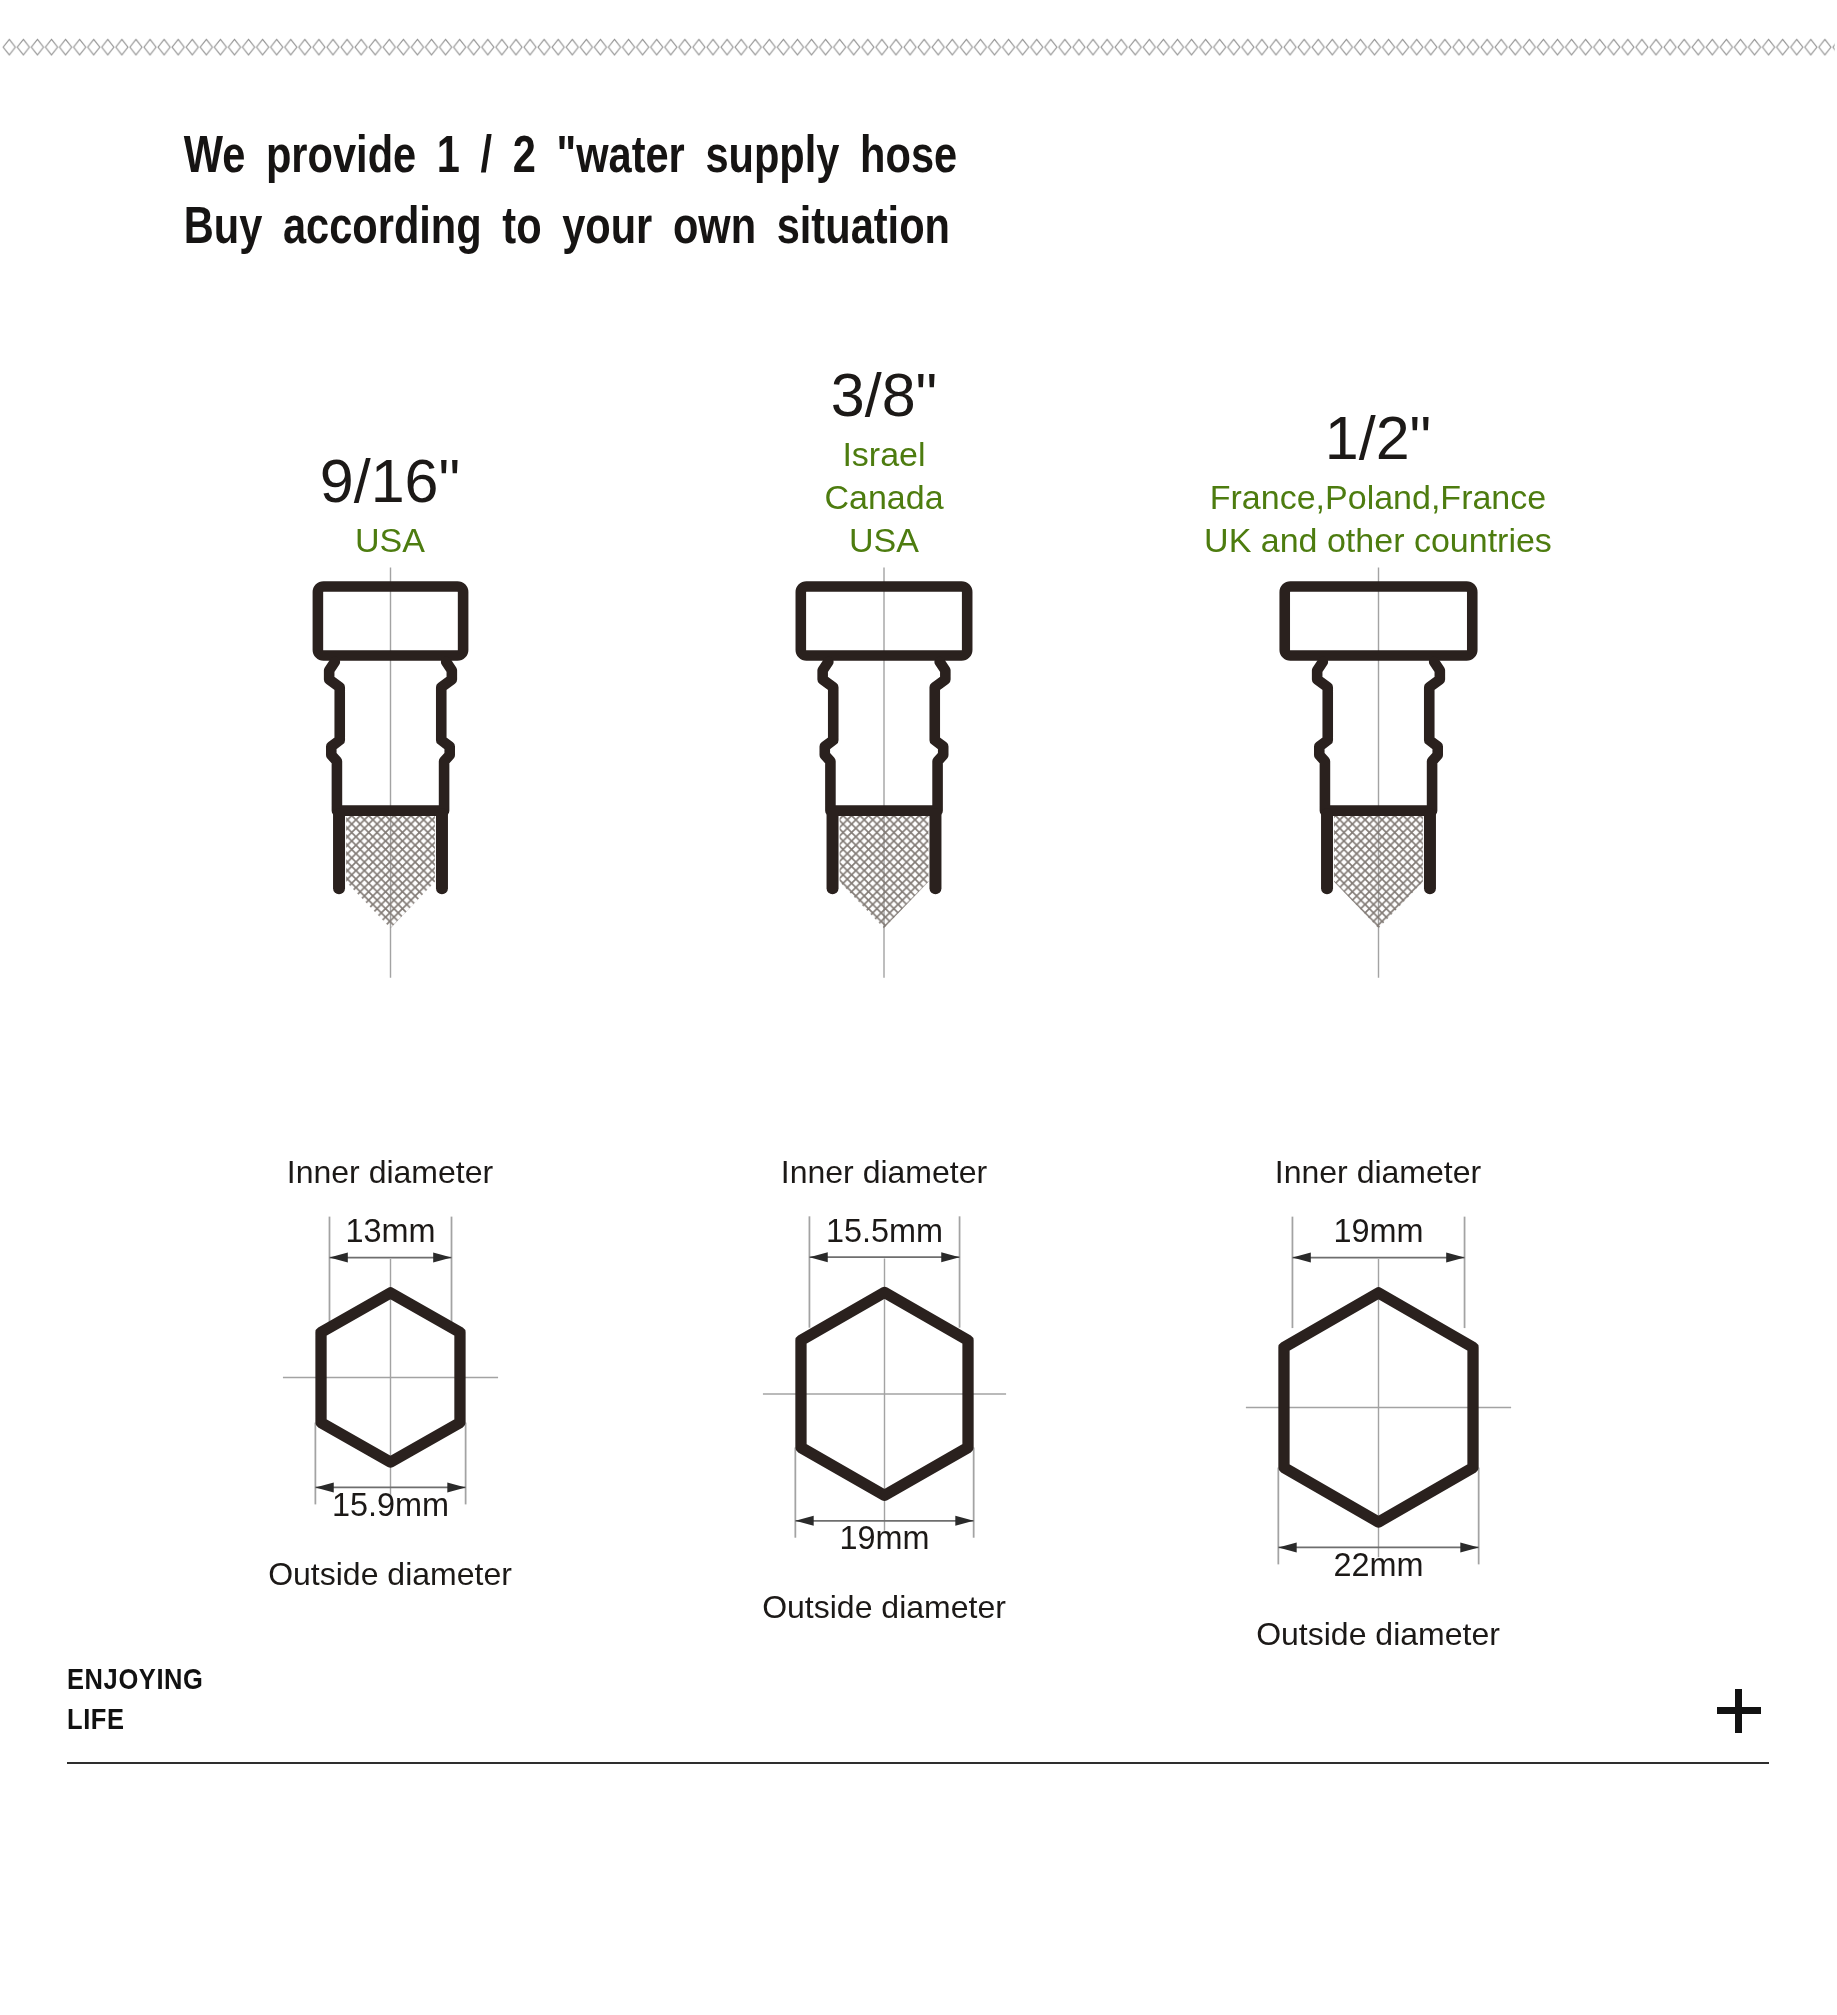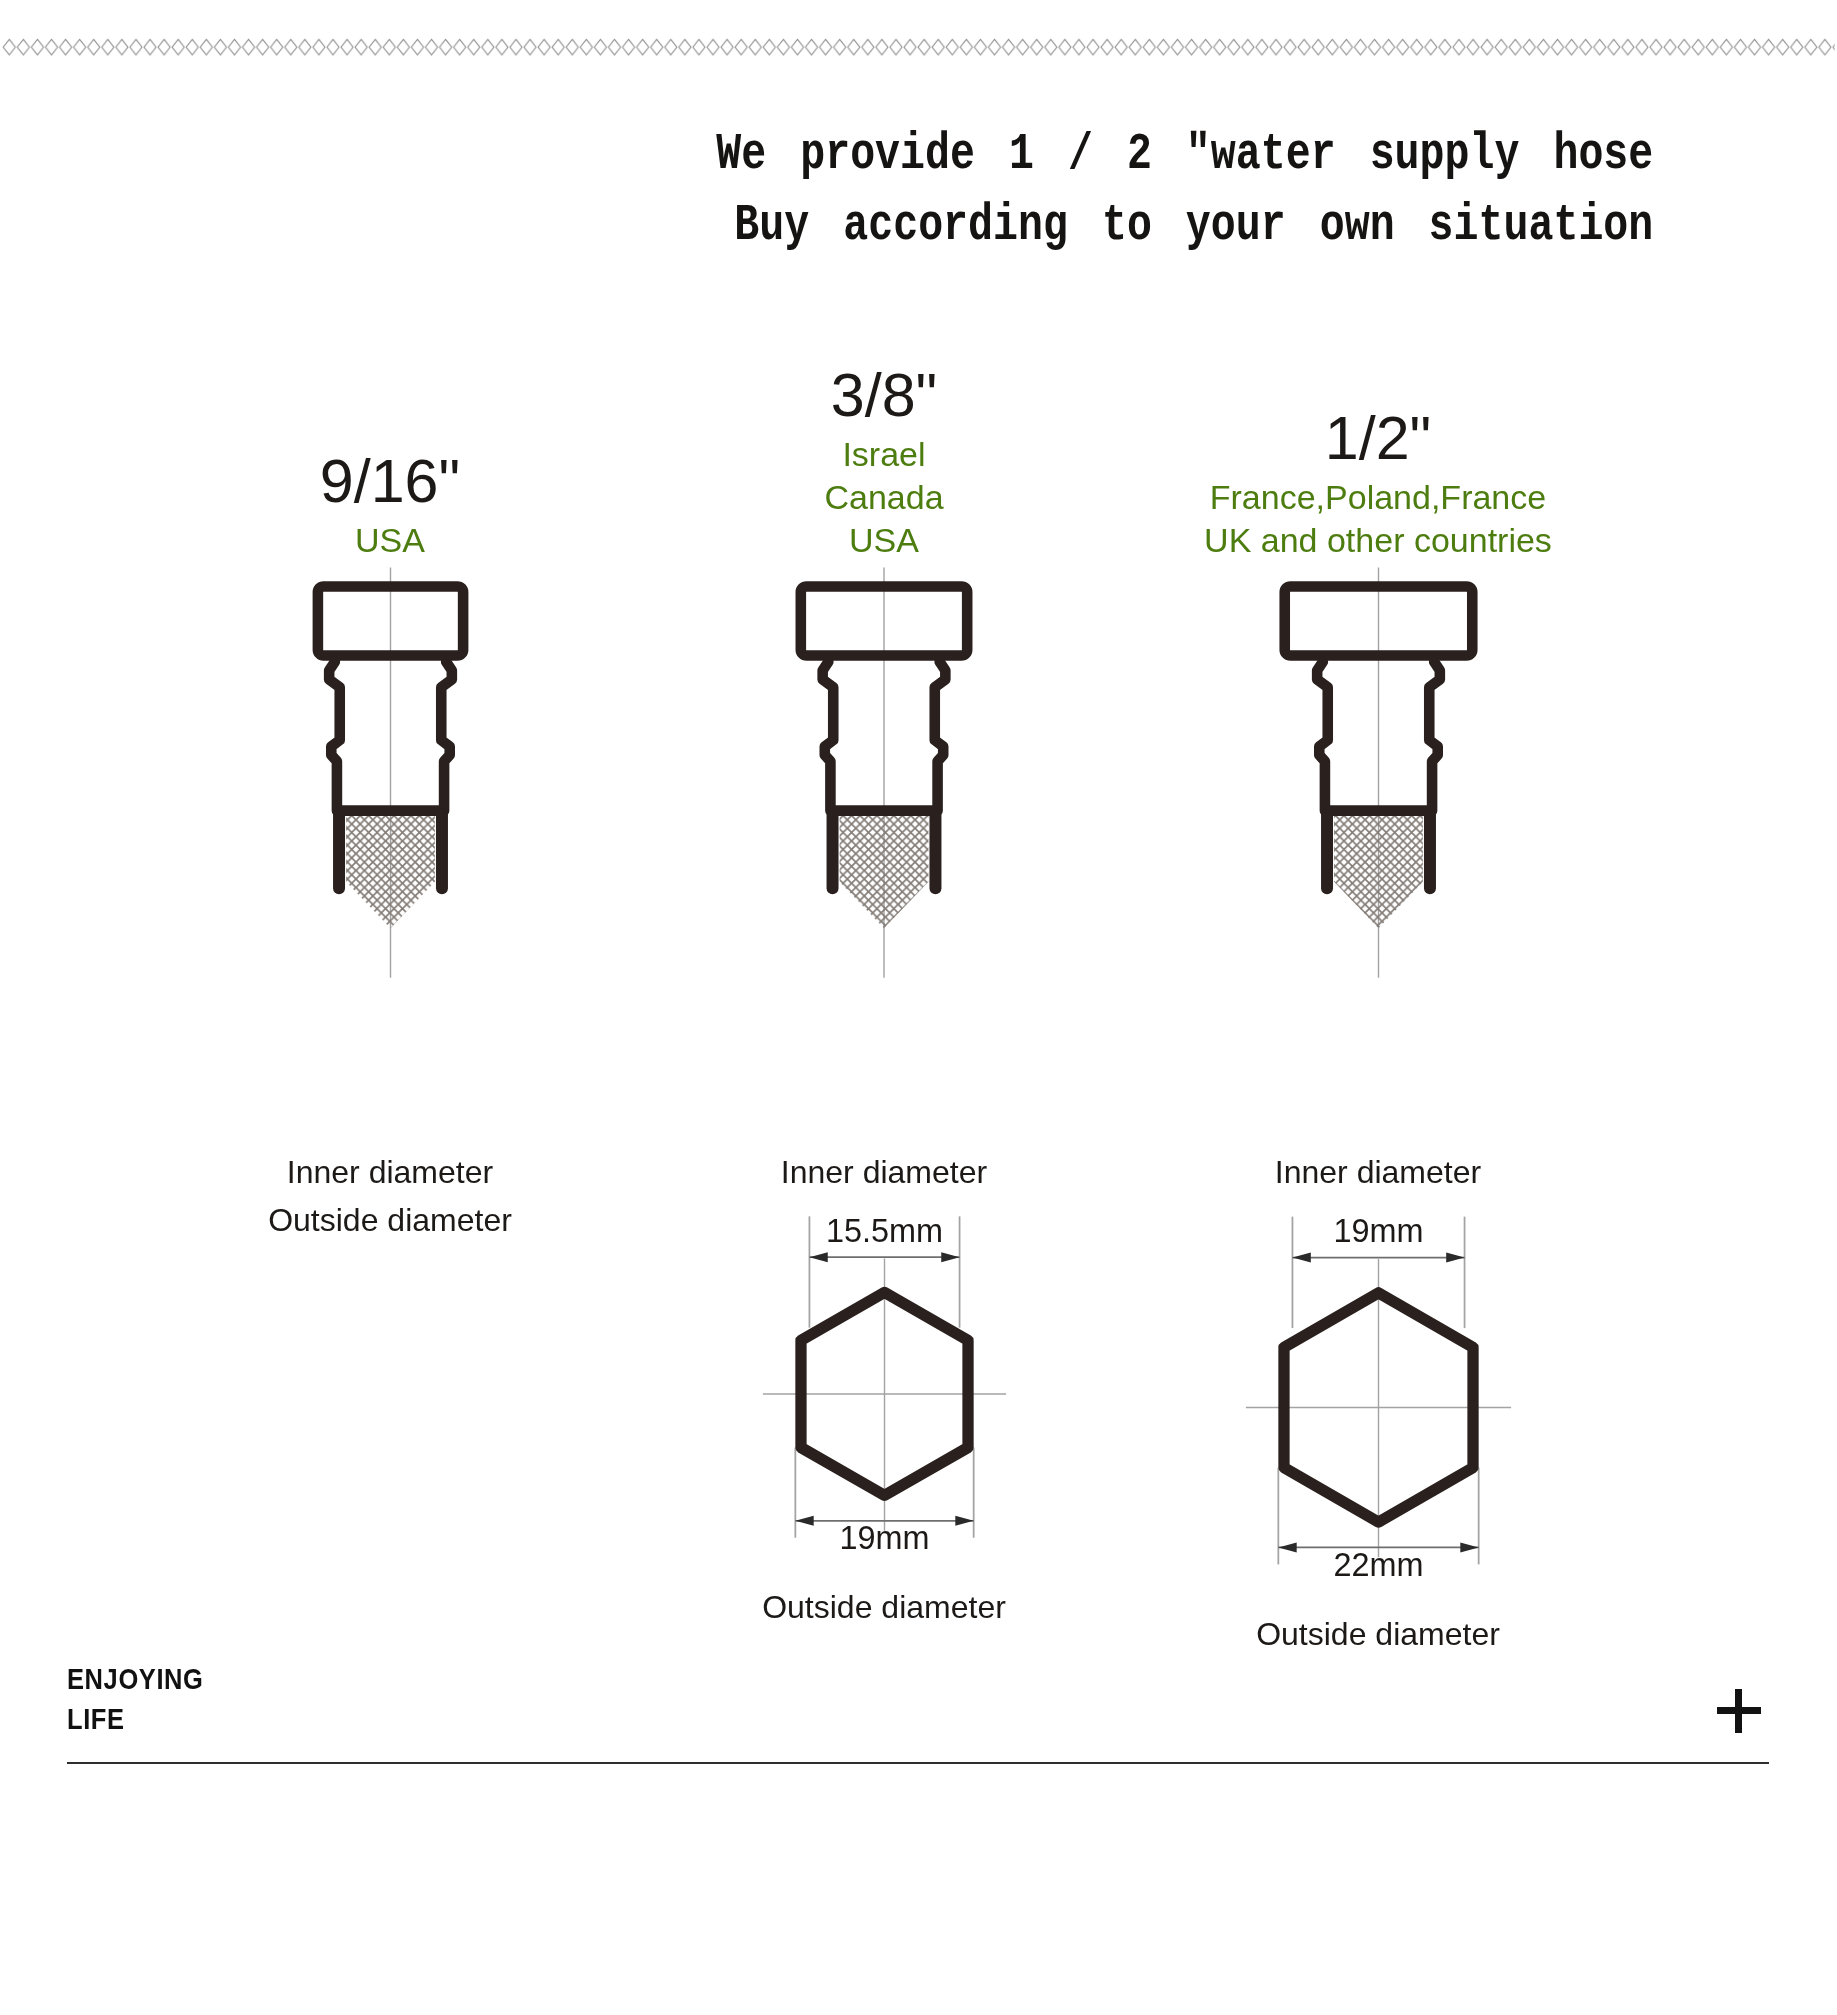--- a/index.html
+++ b/index.html
@@ -2,21 +2,21 @@
 <html style="font-size:11.3px"><head>
 <meta charset="utf-8">
 <style>
   html,body{margin:0;padding:0;background:#ffffff;}
   body{width:1837px;height:2015px;position:relative;overflow:hidden;
        font-family:"Liberation Sans", sans-serif;color:#1c1917;}
   .page{position:absolute;inset:0;}
 
   .border-strip{position:absolute;top:38px;left:0;width:1837px;height:18.3px;display:block;}
 
-  .title-block{position:absolute;top:119px;left:0;width:1837px;text-align:right;font-family:Liberation Mono, monospace;}
+  .title-block{position:absolute;top:119px;left:0;width:1837px;text-align:left;}
   .title-line{font-size:52px;font-weight:700;line-height:71px;letter-spacing:0px;
               word-spacing:11.3px;color:#161413;transform:scaleX(0.80);transform-origin:50% 50%;}
 
   .conn-row{position:absolute;top:353px;left:143px;width:1482px;display:flex;}
   .conn-col{width:494px;display:flex;flex-direction:column;align-items:center;}
   .conn-head{height:209px;display:flex;flex-direction:column;justify-content:flex-end;
              align-items:center;margin-bottom:4.2px;}
   .size-label{font-size:61px;line-height:75px;color:#1c1917;}
   .region-line{font-size:34px;line-height:43px;color:#4d7c0f;}
   .connector-art{display:block;}
@@ -107,20 +107,37 @@
             <path d="M 72 136 L 64 148 L 64 161 L 79 172 L 79 247 L 67 256 L 67 268 L 75 277 L 75 347 L 227 347 L 227 347 L 227 277 L 235 268 L 235 256 L 223 247 L 223 172 L 238 161 L 238 148 L 230 136" fill="none" stroke="#2a211e" stroke-width="15" stroke-linejoin="round" stroke-linecap="round"></path>
             <line x1="78" y1="352" x2="78" y2="457" stroke="#2a211e" stroke-width="17" stroke-linecap="round"></line>
             <line x1="224" y1="352" x2="224" y2="457" stroke="#2a211e" stroke-width="17" stroke-linecap="round"></line>
           </svg></div>
     </div>
   </div>
 
   <div class="hex-row">
     <div class="hex-col">
       <div class="dim-label">Inner diameter</div>
+      <div class="hex-art"><svg width="395" height="349" viewBox="0 0 560 494">
+            <line x1="193.5" y1="26" x2="193.5" y2="184" stroke="#a3a3a3" stroke-width="2.5"></line>
+            <line x1="366.5" y1="26" x2="366.5" y2="184" stroke="#a3a3a3" stroke-width="2.5"></line>
+            <line x1="193.5" y1="84" x2="366.5" y2="84" stroke="#6e6e6e" stroke-width="2.5"></line>
+            <path d="M 193.5 84 l 26 -7 l 0 14 z" fill="#2a2a2a"></path>
+            <path d="M 366.5 84 l -26 -7 l 0 14 z" fill="#2a2a2a"></path>
+            <line x1="127.5" y1="254" x2="432.5" y2="254" stroke="#a3a3a3" stroke-width="2"></line>
+            <line x1="280" y1="86" x2="280" y2="424" stroke="#a3a3a3" stroke-width="2"></line>
+            <line x1="173.5" y1="318" x2="173.5" y2="434" stroke="#a3a3a3" stroke-width="2.5"></line>
+            <line x1="386.5" y1="318" x2="386.5" y2="434" stroke="#a3a3a3" stroke-width="2.5"></line>
+            <line x1="173.5" y1="410" x2="386.5" y2="410" stroke="#6e6e6e" stroke-width="2.5"></line>
+            <path d="M 173.5 410 l 26 -7 l 0 14 z" fill="#2a2a2a"></path>
+            <path d="M 386.5 410 l -26 -7 l 0 14 z" fill="#2a2a2a"></path>
+            <polygon points="280,134 378.5,190 378.5,318 280,374 181.5,318 181.5,190" fill="none" stroke="#2a211e" stroke-width="16" stroke-linejoin="round"></polygon>
+            <text x="280" y="62" font-size="46" text-anchor="middle" fill="#1c1917">13mm</text>
+            <text x="280" y="450" font-size="46" text-anchor="middle" fill="#1c1917">15.9mm</text>
+          </svg></div>
       <div class="dim-label outside-label">Outside diameter</div>
     </div>
     <div class="hex-col">
       <div class="dim-label">Inner diameter</div>
       <div class="hex-art"><svg width="395" height="382" viewBox="0 0 560 542">
             <line x1="173.5" y1="26" x2="173.5" y2="184" stroke="#a3a3a3" stroke-width="2.5"></line>
             <line x1="386.5" y1="26" x2="386.5" y2="184" stroke="#a3a3a3" stroke-width="2.5"></line>
             <line x1="173.5" y1="84" x2="386.5" y2="84" stroke="#6e6e6e" stroke-width="2.5"></line>
             <path d="M 173.5 84 l 26 -7 l 0 14 z" fill="#2a2a2a"></path>
             <path d="M 386.5 84 l -26 -7 l 0 14 z" fill="#2a2a2a"></path>

